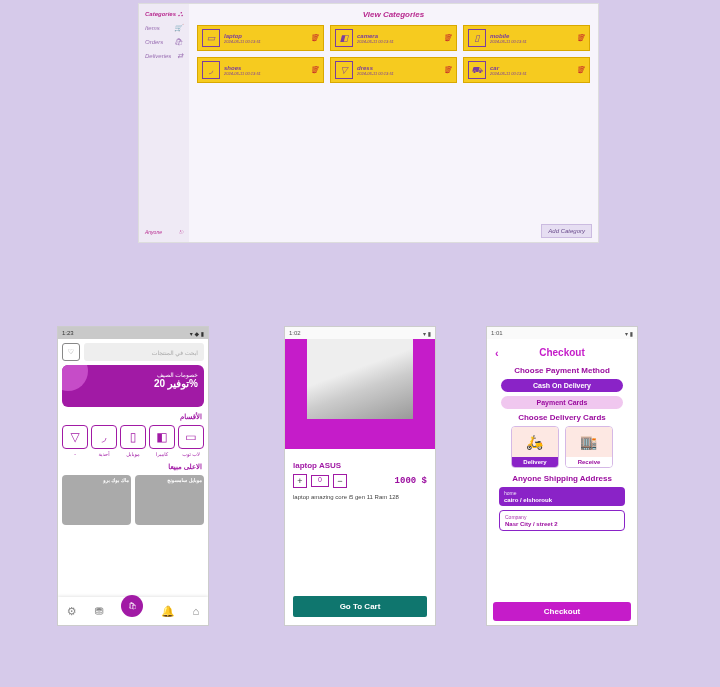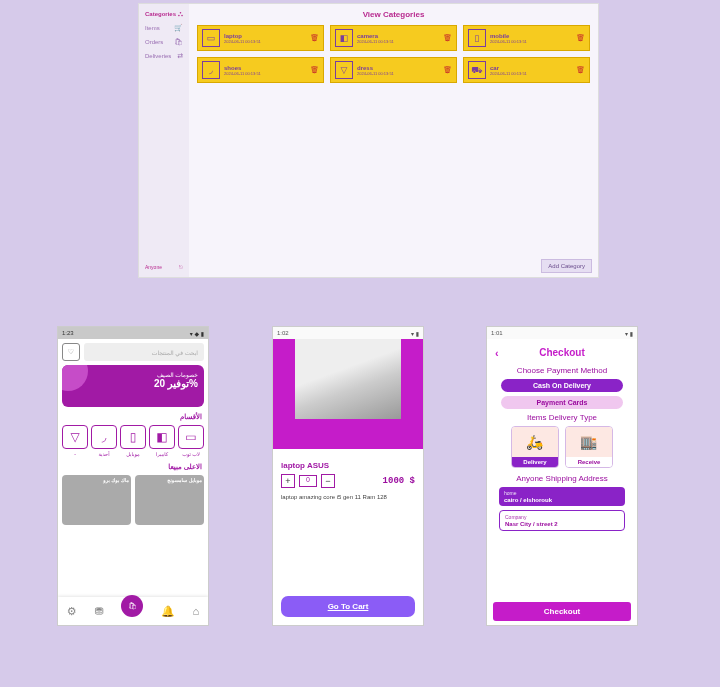--- a/index.html
+++ b/index.html
@@ -1,19 +1,19 @@
 <!DOCTYPE html>
 <html><head>
 <meta charset="utf-8">
 <style>
 * { box-sizing: border-box; margin: 0; padding: 0; }
 body { width: 720px; height: 687px; background: #d6caea; font-family: Arial, sans-serif; position: relative; overflow: hidden; }
 
 
-.admin { position: absolute; left: 138px; top: 3px; width: 461px; height: 275px; background: #f7f4fb; border: 1px solid #ddd; display: flex; font-size: 6px; }
+.admin { position: absolute; left: 138px; top: 3px; width: 461px; height: 240px; background: #f7f4fb; border: 1px solid #ddd; display: flex; font-size: 6px; font-style: italic; }
 .admin-side { width: 50px; background: #efeaf5; display: flex; flex-direction: column; padding: 3px; }
 .admin-nav { flex: 1; }
 .admin-nav-item { display: flex; align-items: center; justify-content: space-between; padding: 3px; color: #9a6fb3; }
 .admin-nav-item.active { color: #b82a8f; font-weight: bold; }
 .admin-icon { font-size: 7px; }
 .admin-user { color: #b82a8f; display: flex; justify-content: space-between; padding: 3px; font-size: 5px; }
 .admin-main { flex: 1; padding: 6px 8px; position: relative; }
 .admin-title { text-align: center; color: #b82a8f; font-size: 8px; font-weight: bold; margin-bottom: 6px; }
 .cat-grid { display: grid; grid-template-columns: repeat(3, 1fr); gap: 6px; }
 .cat-card { background: #f6cb1f; border: 1px solid #d9a800; display: flex; align-items: center; padding: 3px 4px; height: 26px; }
@@ -44,39 +44,39 @@
 .cat-chip-ico { height: 24px; border: 1px solid #a11aa5; border-radius: 4px; display: flex; align-items: center; justify-content: center; color: #a11aa5; font-size: 12px; margin-bottom: 2px; }
 .cat-chip-lbl { font-size: 5px; color: #a11aa5; }
 .products { display: flex; gap: 4px; padding: 0 4px; }
 .prod { flex: 1; background: #aaa; height: 50px; border-radius: 4px; position: relative; }
 .prod-lbl { position: absolute; top: 2px; right: 2px; color: #fff; font-size: 5px; font-weight: bold; }
 .p1-nav { position: absolute; bottom: 0; left: 0; right: 0; height: 28px; background: #fff; box-shadow: 0 -1px 3px rgba(0,0,0,.1); display: flex; align-items: center; justify-content: space-around; }
 .nav-ico { color: #888; font-size: 11px; }
 .nav-fab { width: 22px; height: 22px; background: #a11aa5; border-radius: 50%; display: flex; align-items: center; justify-content: center; color: #fff; margin-top: -10px; }
 
 
-.p2 { left: 272px; top: 326px; }
+.p2 { left: 284px; top: 326px; }
 .p2-hero { height: 110px; background: #c51cc9; display: flex; justify-content: center; align-items: flex-start; }
 .p2-img { width: 106px; height: 80px; background: linear-gradient(160deg,#eee 40%,#ccc 60%,#999); margin-top: 0; }
 .p2-body { padding: 6px 8px; }
 .p2-name { color: #a11aa5; font-weight: bold; font-size: 8px; margin: 6px 0 4px; }
 .qty-row { display: flex; align-items: center; justify-content: space-between; margin-bottom: 6px; }
 .qty { display: flex; align-items: center; gap: 4px; }
 .qbtn { width: 14px; height: 14px; border: 1px solid #a11aa5; display: flex; align-items: center; justify-content: center; color: #333; font-size: 9px; }
 .qval { width: 18px; height: 12px; border: 1px solid #a11aa5; text-align: center; font-size: 7px; color: #a11aa5; }
 .price { color: #9b0d9f; font-weight: bold; font-size: 9px; font-family: Liberation Mono, monospace; }
 .desc { font-size: 6px; color: #444; }
-.gotocart { position: absolute; bottom: 8px; left: 8px; right: 8px; background: #8b5cf6; color: #fff; text-align: center; padding: 6px; border-radius: 7px; font-size: 8px; font-weight: bold; text-decoration: underline; }
+.gotocart { position: absolute; bottom: 8px; left: 8px; right: 8px; background: #0f766e; color: #fff; text-align: center; padding: 6px; border-radius: 2px; font-size: 8px; font-weight: bold; }
 
 
 .p3 { left: 486px; top: 326px; }
 .p3-body { padding: 4px 6px; }
 .ck-title { color: #c51cc9; font-weight: bold; font-size: 10px; text-align: center; padding: 4px 0; position: relative; }
 .back { position: absolute; left: 2px; top: 4px; color: #c51cc9; font-size: 11px; }
-.ck-h { color: #9b0d9f; font-weight: normal; font-size: 8px; text-align: center; margin: 4px 0; }
+.ck-h { color: #9b0d9f; font-weight: bold; font-size: 8px; text-align: center; margin: 4px 0; }
 .pill { border-radius: 10px; text-align: center; padding: 3px 0; font-size: 7px; font-weight: bold; margin: 0 8px 4px; }
 .pill.sel { background: #8a23c7; color: #fff; }
 .pill.un { background: #f0c7ef; color: #9b0d9f; }
 .deliv-row { display: flex; justify-content: center; gap: 6px; margin: 2px 0 6px; }
 .deliv { width: 48px; border: 1px solid #d5b8e6; border-radius: 4px; overflow: hidden; text-align: center; }
 .deliv-img { height: 30px; background: #fde8e3; display: flex; align-items: center; justify-content: center; font-size: 14px; }
 .deliv-lbl { font-size: 6px; padding: 2px 0; font-weight: bold; }
 .deliv.sel .deliv-lbl { background: #8a23c7; color: #fff; }
 .deliv.un .deliv-lbl { background: #fff; color: #9b0d9f; }
 .addr { margin: 0 6px 4px; border-radius: 4px; padding: 3px 5px; font-size: 6px; }
@@ -251,21 +251,21 @@
 <div class="phone p3">
   <div class="statusbar light">
       <span>1:01</span>
       <span>▾ ▮</span>
     </div>
   <div class="p3-body">
     <div class="ck-title"><span class="back">‹</span><span>Checkout</span></div>
     <div class="ck-h">Choose Payment Method</div>
     <div class="pill sel">Cash On Delivery</div>
     <div class="pill un">Payment Cards</div>
-    <div class="ck-h">Items Delivery Type</div>
+    <div class="ck-h">Choose Delivery Cards</div>
     <div class="deliv-row">
       <div class="deliv sel">
           <div class="deliv-img">🛵</div>
           <div class="deliv-lbl">Delivery</div>
         </div>
       <div class="deliv un">
           <div class="deliv-img">🏬</div>
           <div class="deliv-lbl">Receive</div>
         </div>
     </div>

